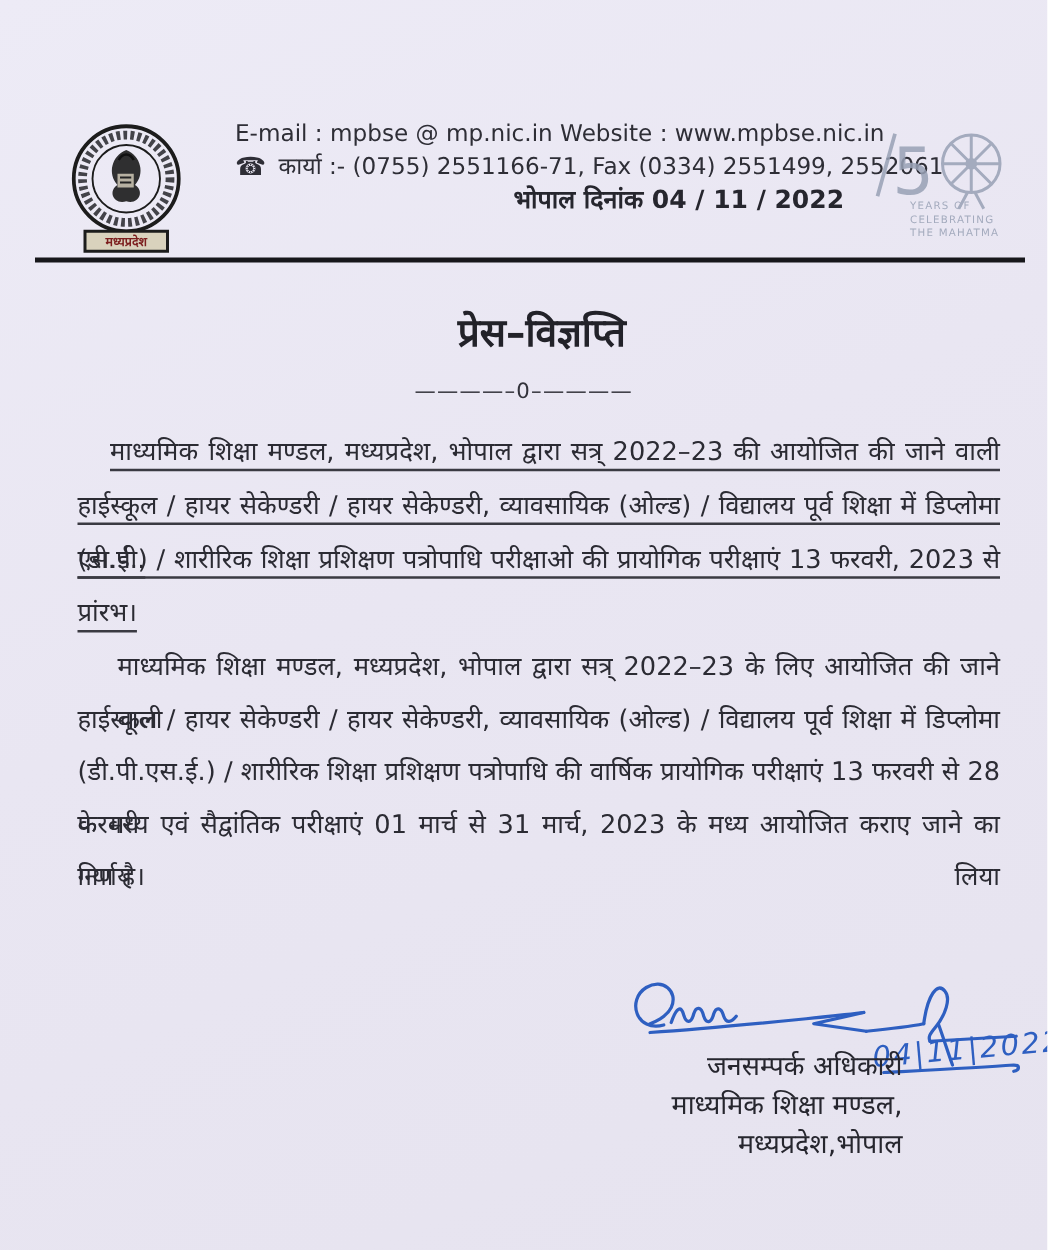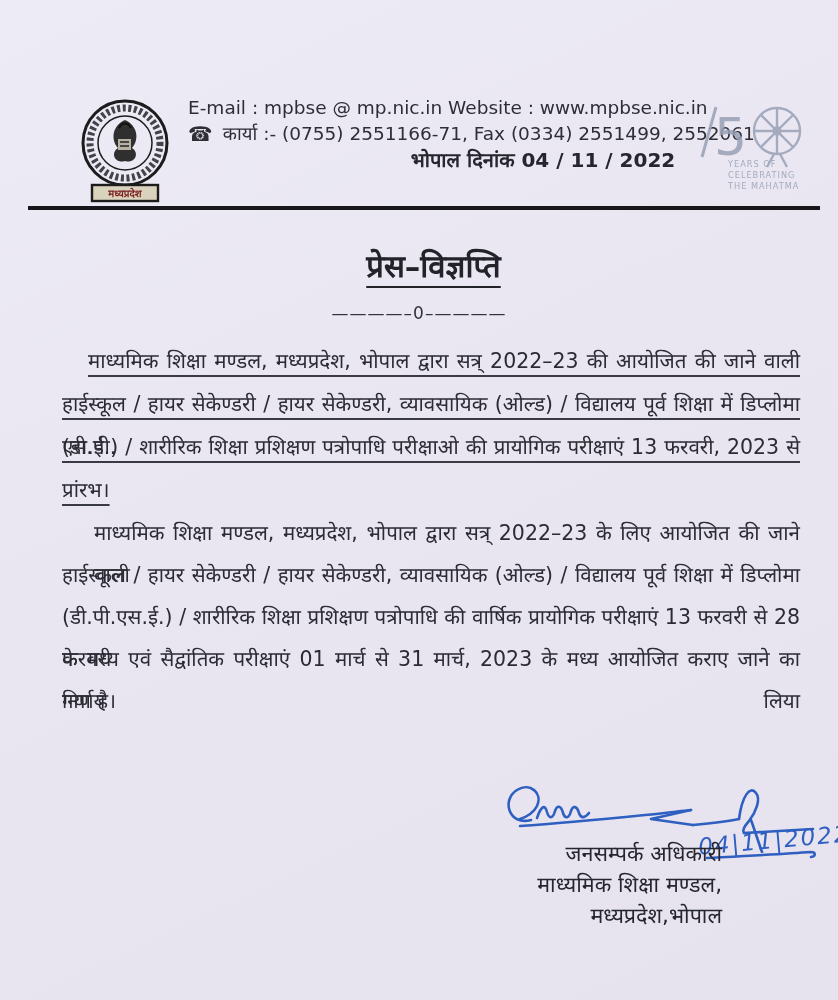--- a/index.html
+++ b/index.html
@@ -3,33 +3,33 @@
 <meta charset="utf-8">
 <style>
   html,body{margin:0;padding:0;}
   body{width:838px;height:1000px;font-family:"DejaVu Sans","Liberation Sans",sans-serif;}
   .page{
     position:relative;width:838px;height:1000px;overflow:hidden;
     background:linear-gradient(155deg,#edebf6 0%,#e9e6f2 45%,#e6e3ef 100%);
     color:#2b2b33;
   }
   
-  .seal{position:absolute;left:72px;top:98px;width:112px;height:106px;}
+  .seal{position:absolute;left:48px;top:98px;width:112px;height:106px;}
   .head-center{position:absolute;left:188px;top:95px;width:492px;}
   .org-name{margin:0;font-size:30px;line-height:38px;font-weight:bold;color:#26262e;text-align:center;white-space:nowrap;}
   .contact-line{font-size:18.5px;line-height:25px;font-weight:500;color:#2e2e36;text-align:center;white-space:nowrap;}
   .phone-row{margin-top:1px;}
   .phone-icon{font-size:20px;vertical-align:-1px;margin-right:4px;}
   .date-line{font-size:20px;line-height:26px;font-weight:600;color:#26262e;text-align:center;padding-left:218px;white-space:nowrap;}
   .anniv{position:absolute;right:26px;top:95px;width:118px;height:100px;opacity:.85;}
   .rule{position:absolute;left:28px;right:18px;top:206px;height:4px;background:#17171b;}
   
   .doc-title{position:absolute;left:0;right:0;top:244px;margin:0;text-align:center;
     font-size:31px;font-weight:bold;color:#222229;}
-  .doc-title span{text-decoration:underline;text-decoration-thickness:2px;text-underline-offset:9px;margin-left:29px;}
+  .doc-title span{text-decoration-thickness:2px;text-underline-offset:9px;margin-left:29px;}
   .title-divider{position:absolute;left:0;right:0;top:303px;text-align:center;
     font-size:17px;letter-spacing:1px;color:#33333b;}
   
   .para{position:absolute;left:62px;right:38px;font-size:20.5px;color:#2b2b33;}
   .para .line{text-align:justify;text-align-last:justify;white-space:normal;}
   .para1{top:340px;}
   .para1 .line{height:43px;line-height:43px;
     text-decoration:underline;text-decoration-thickness:1.5px;text-underline-offset:7px;
     text-decoration-color:#3a3a42;}
   .para2{top:512px;}

